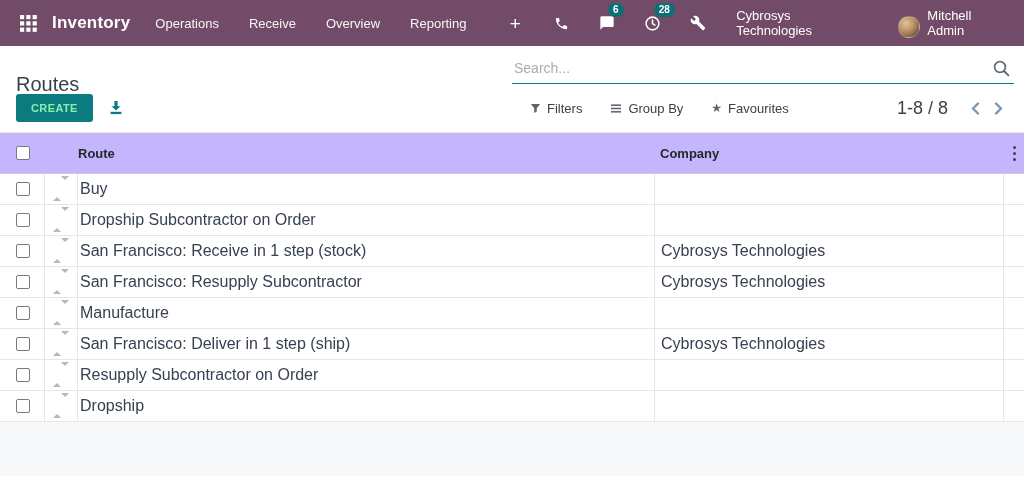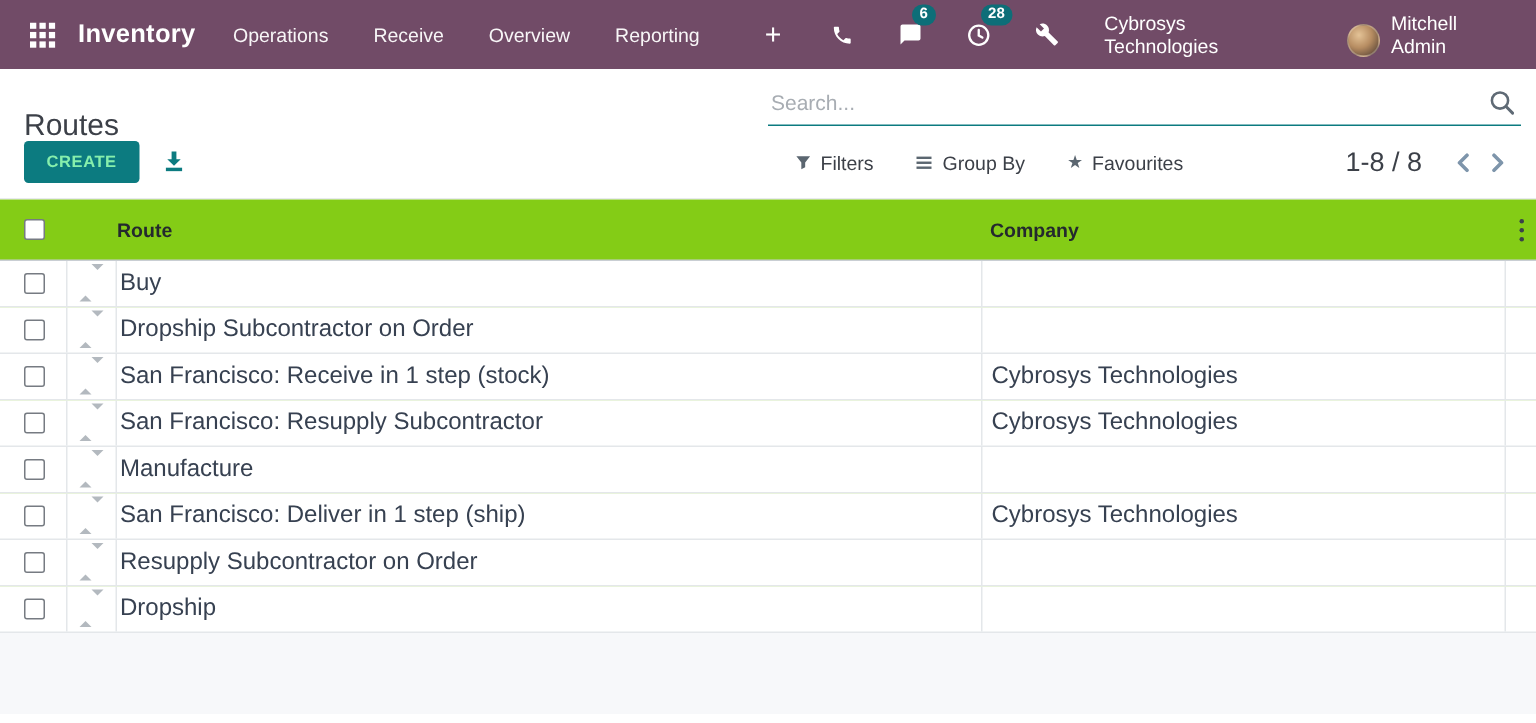--- a/index.html
+++ b/index.html
@@ -61,21 +61,21 @@
   .filter-group{display:flex;align-items:center;}
   .filter-item{display:flex;align-items:center;font-size:13px;color:#3c4048;
     margin-right:28px;cursor:pointer;white-space:nowrap;}
   .filter-item .fi{margin-right:6px;display:flex;align-items:center;}
   .star-glyph{font-size:12px;color:var(--muted-icon);line-height:1;}
   .pager{display:flex;align-items:center;}
   .pager-range{font-size:18px;color:#3c4048;margin-right:16px;}
   .pager-btn{background:none;border:none;cursor:pointer;padding:3px 7px;display:flex;align-items:center;}
 
   
-  .list{flex:none;background:#84cc16;}
+  .list{flex:none;background:#c4b5fd;}
   .lrow{display:grid;grid-template-columns:44px 34px 1fr 350px 20px;align-items:stretch;}
   .lhead{height:41px;border-bottom:1px solid #c9ced3;font-size:13px;font-weight:700;
     color:var(--header-text);}
   .cell{display:flex;align-items:center;}
   .cb-cell{padding-left:16px;}
   .checkbox{width:14px;height:14px;border:1px solid #767b82;border-radius:2px;
     background:#fff;cursor:pointer;flex:none;}
   .opt-cell{justify-content:center;cursor:pointer;}
   .kebab{display:flex;flex-direction:column;align-items:center;}
   .kebab i{width:3px;height:3px;border-radius:50%;background:#3a4149;margin:1.5px 0;}

